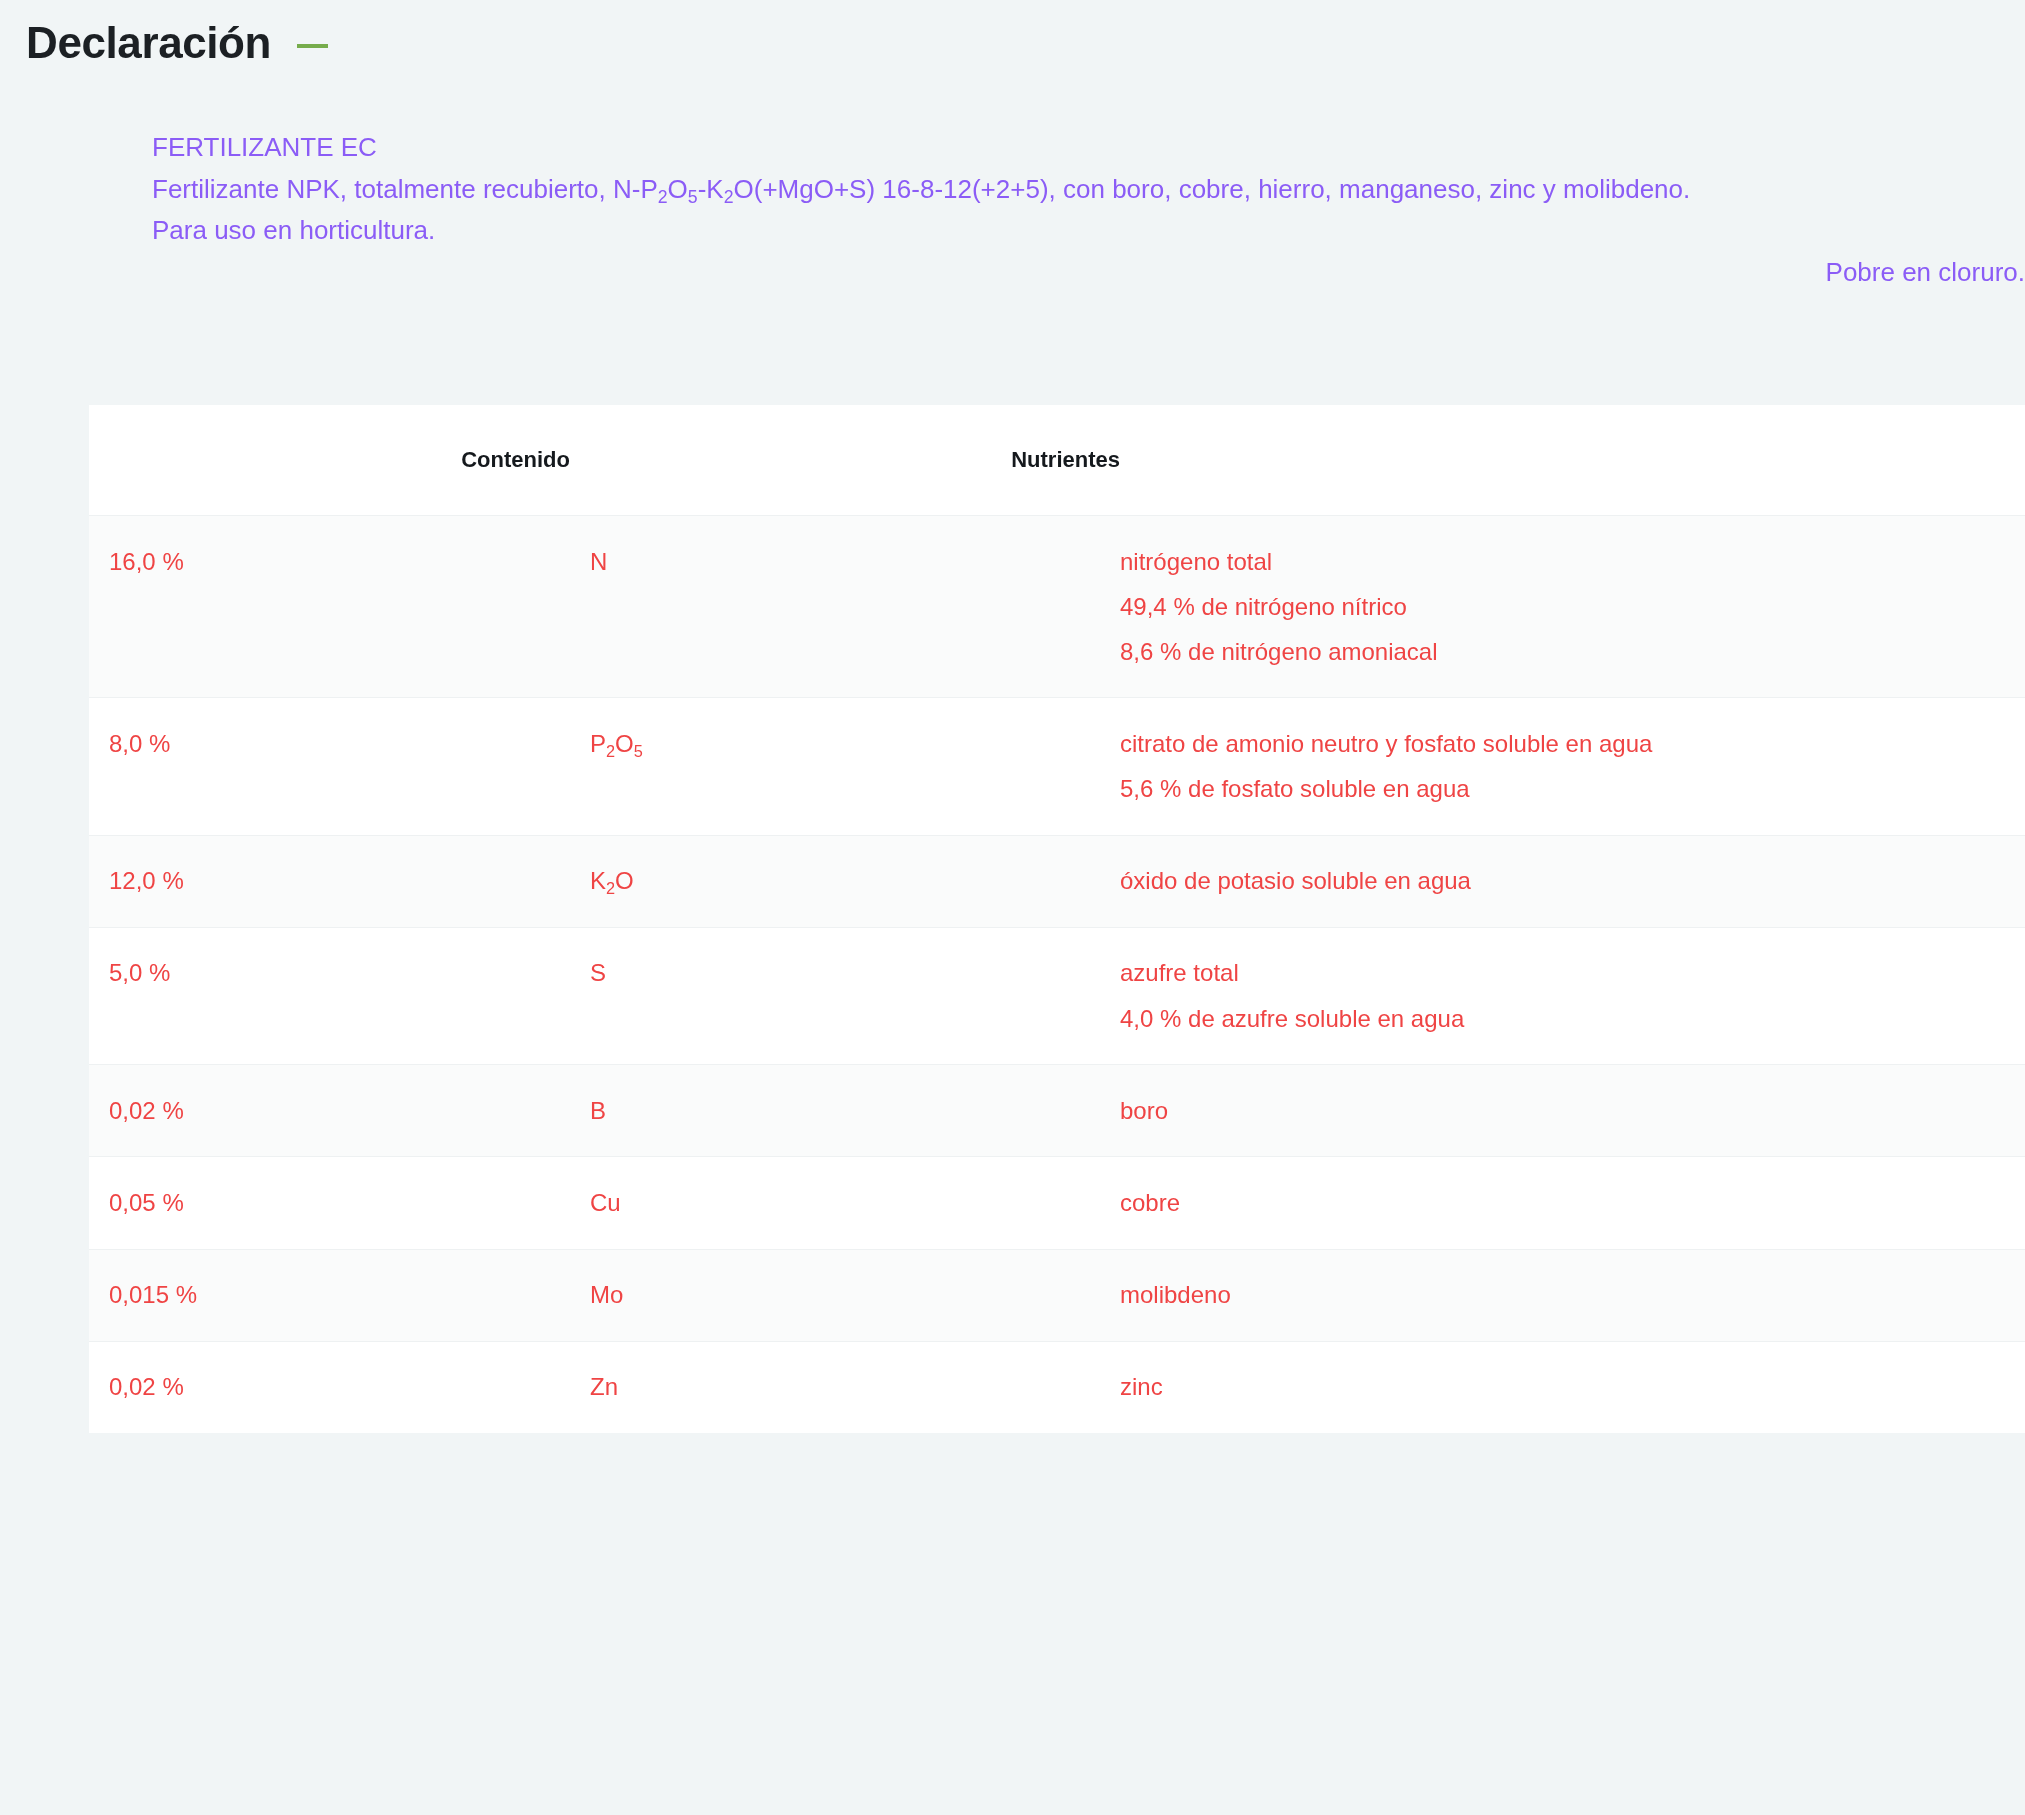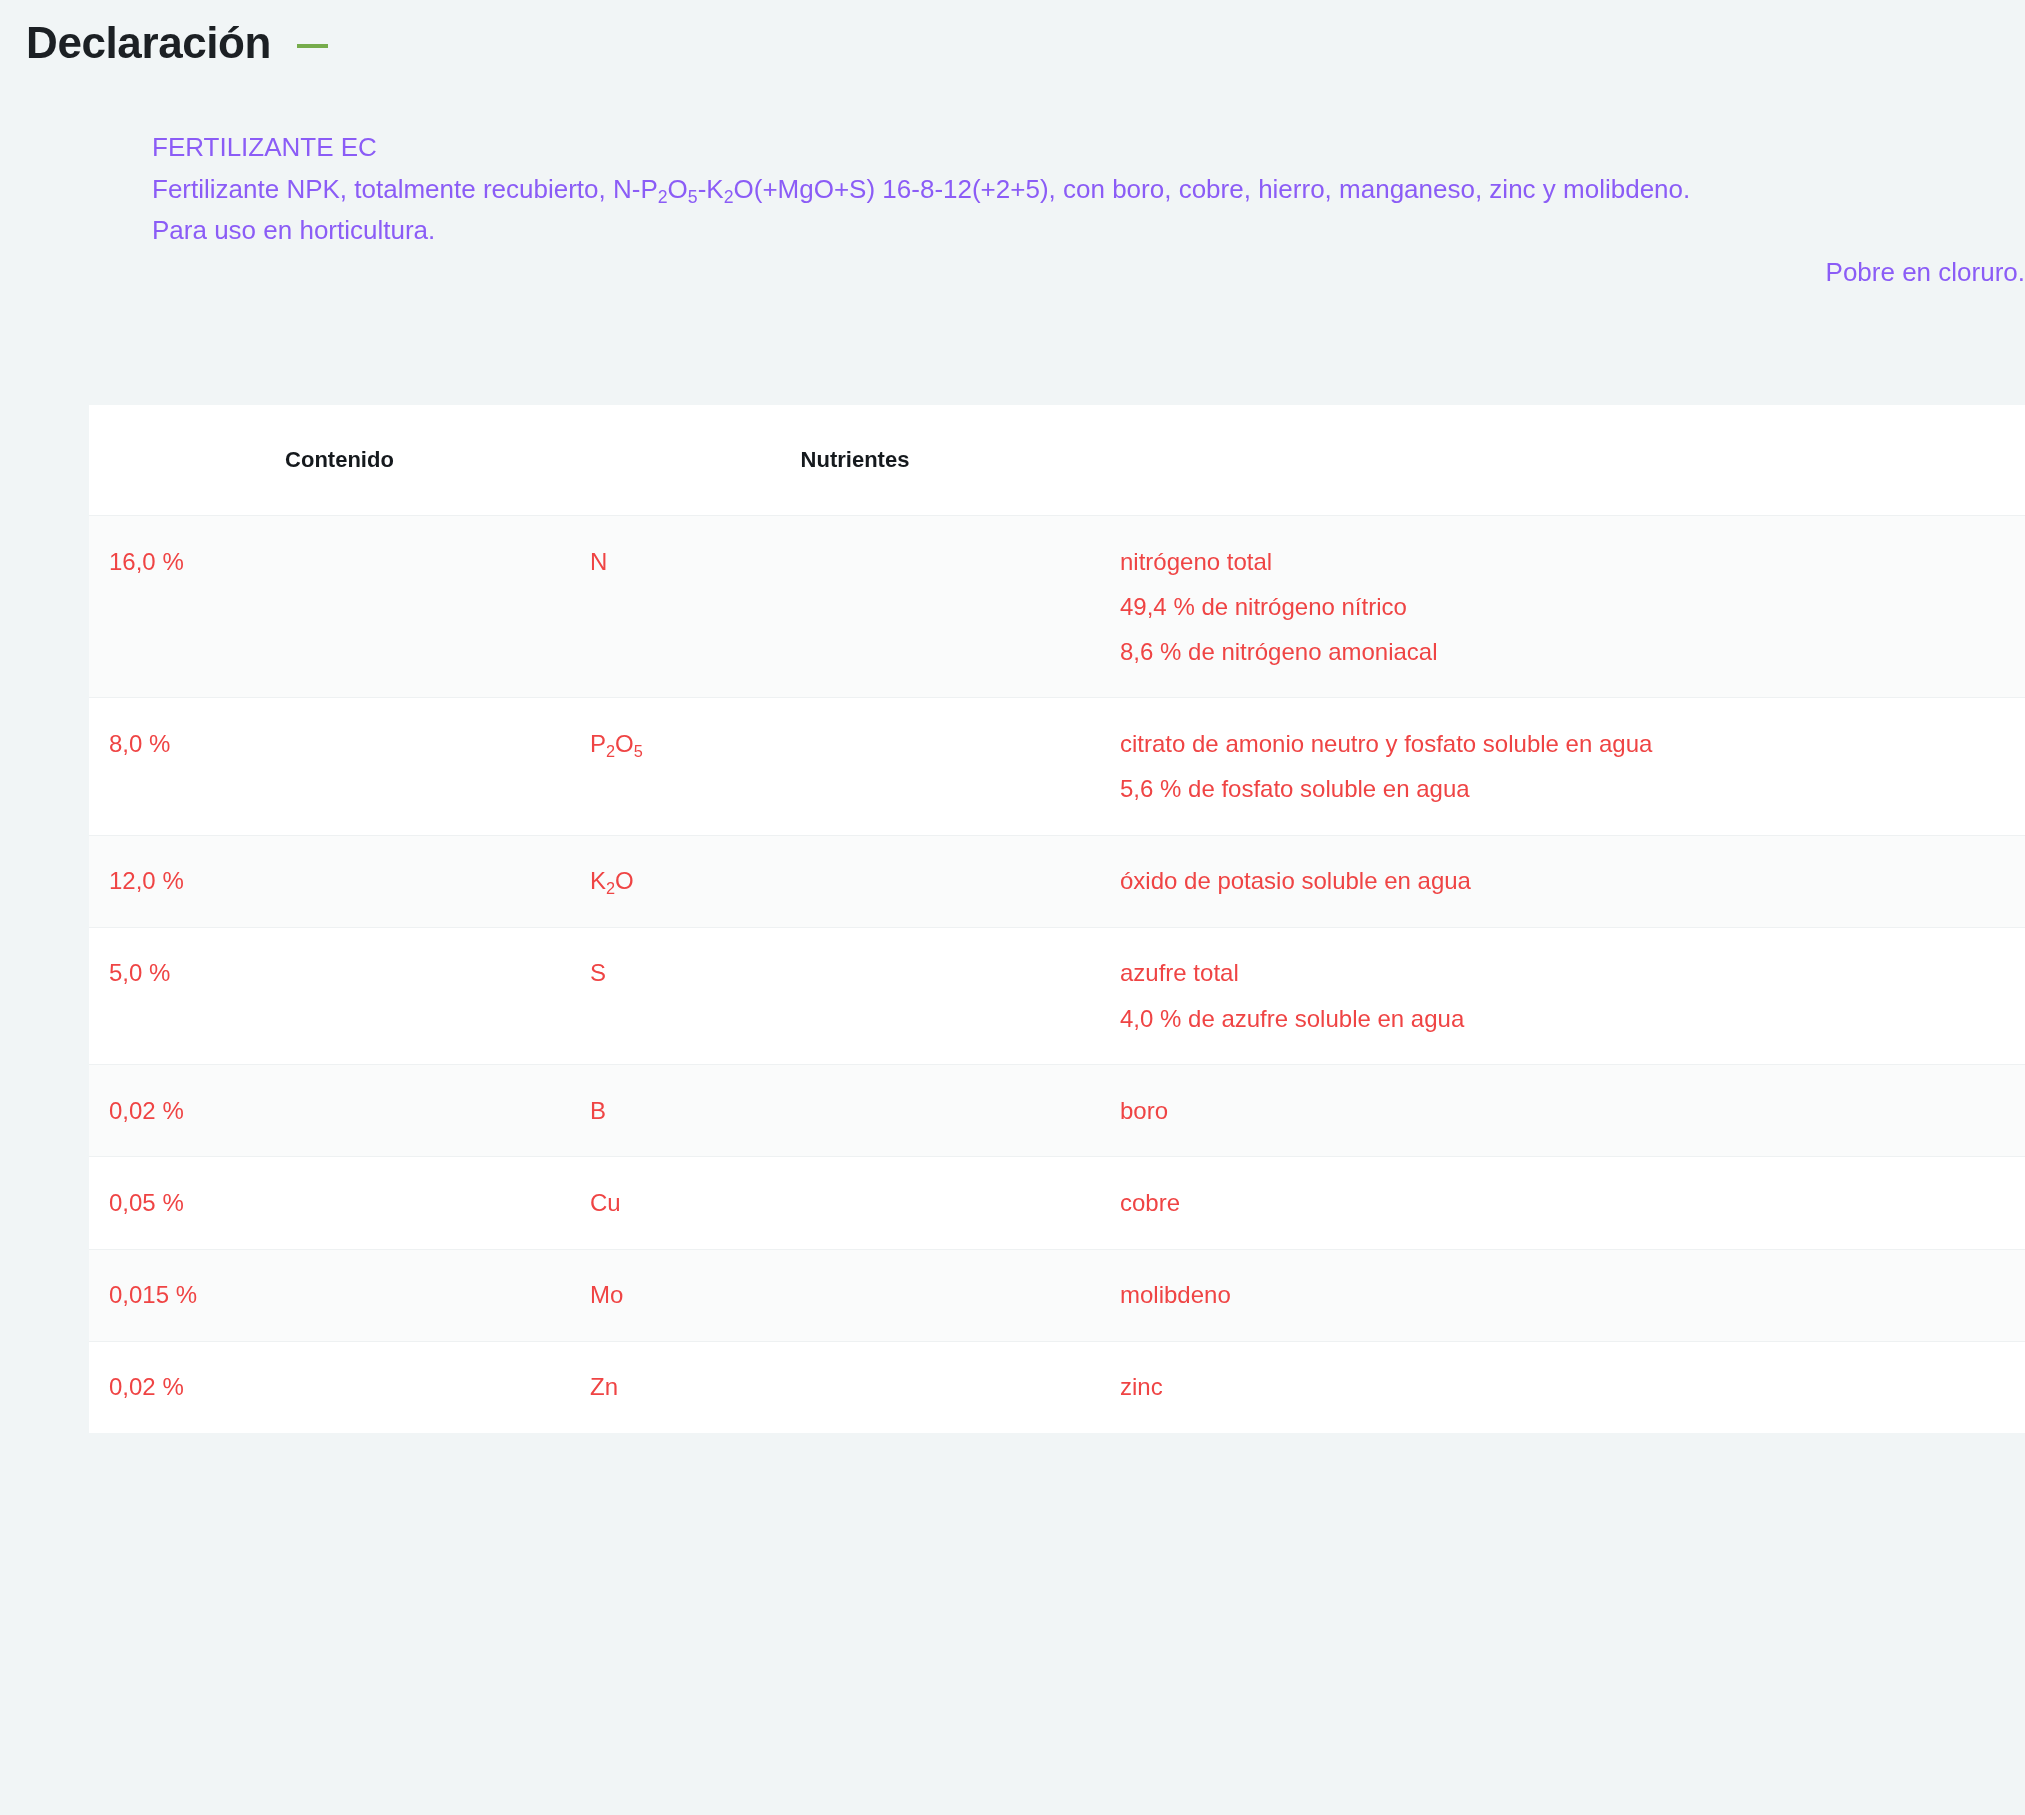--- a/index.html
+++ b/index.html
@@ -80,21 +80,21 @@
     border-collapse: collapse;
     width: 1936px;
     table-layout: fixed;
   }
   table.decl col.c1 { width: 481px; }
   table.decl col.c2 { width: 550px; }
   table.decl col.c3 { width: 905px; }
 
   table.decl thead th {
     background: #ffffff;
-    text-align: center;
+    text-align: right;
     font-size: 22px;
     font-weight: bold;
     color: #15191d;
     padding: 42px 0 42px 20px;
     vertical-align: middle;
     border: none;
   }
   table.decl thead th.h3 { padding-left: 0; }
 
   table.decl tbody tr td {

